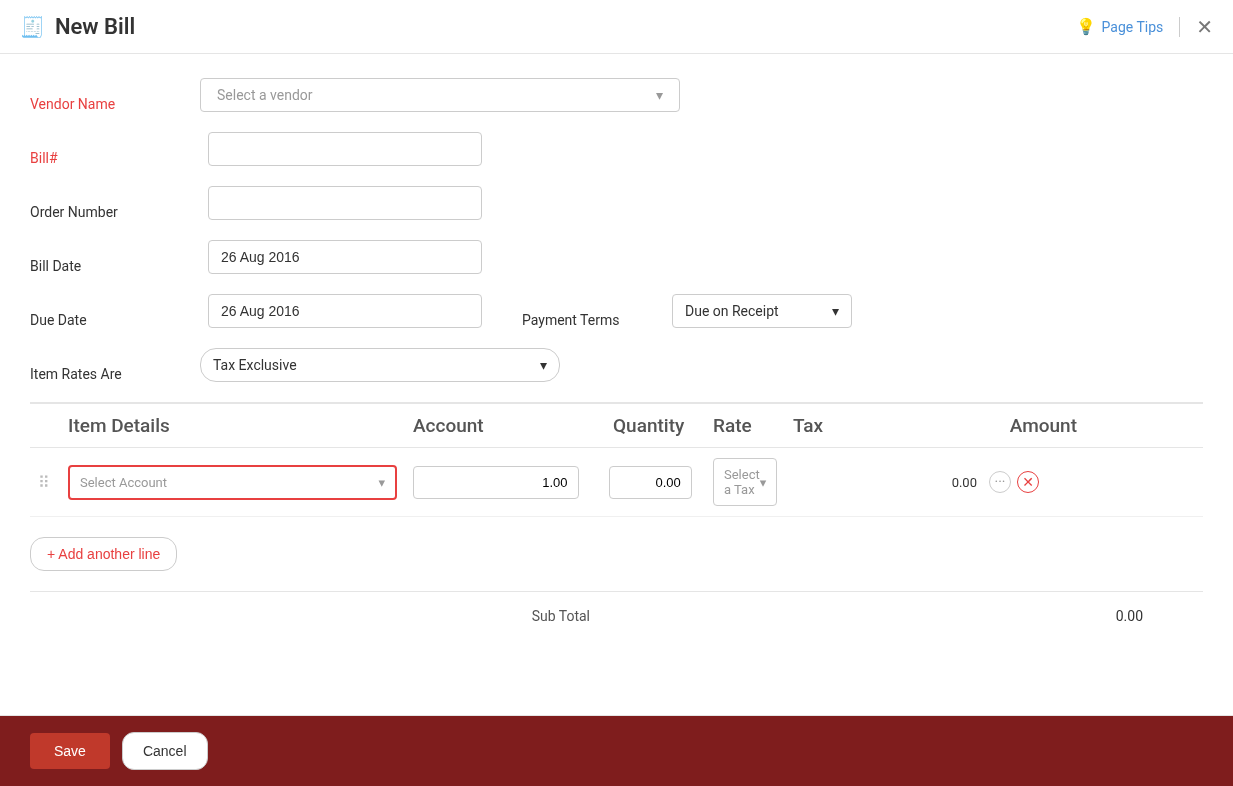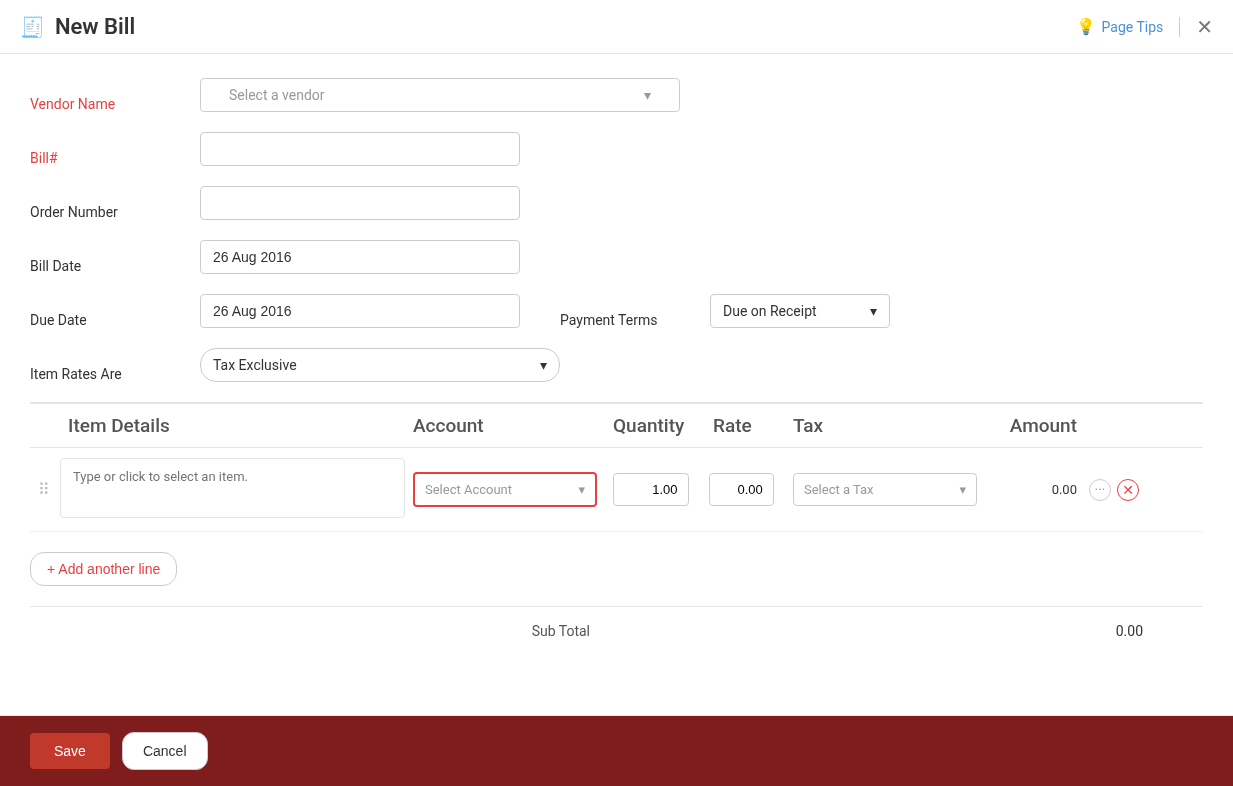--- a/index.html
+++ b/index.html
@@ -79,30 +79,31 @@
     }
     .form-control {
       border: 1px solid #ccc;
       border-radius: 4px;
       padding: 8px 12px;
       font-size: 14px;
       color: #333;
       outline: none;
     }
     input.form-control {
-      width: 320px;
+      width: 274px;
+      margin-left: 8px;
     }
     .vendor-select {
       width: 480px;
       display: flex;
       align-items: center;
       justify-content: space-between;
       border: 1px solid #ccc;
       border-radius: 4px;
-      padding: 8px 28px;
+      padding: 8px 16px;
       font-size: 14px;
       color: #999;
       cursor: pointer;
       background: #fff;
     }
     .vendor-select .chevron {
       color: #999;
     }
     .payment-terms-label {
       margin-left: 40px;
@@ -390,23 +391,20 @@
     <div>Account</div>
     <div>Quantity</div>
     <div>Rate</div>
     <div>Tax</div>
     <div style="text-align:right;">Amount</div>
     <div></div>
   </div>
 
   <div class="table-row-grid">
     <div class="drag-handle">⠿</div>
-    <div>
-      <textarea class="item-detail-input" placeholder="Type or click to select an item." style=""></textarea>
-    </div>
     <div class="account-select-cell">
       <div class="account-select-box">
         <span>Select Account</span>
         <span>▾</span>
       </div>
     </div>
     <div style="padding: 0 8px;">
       <input type="text" class="qty-input" value="1.00" style="">
     </div>
     <div style="padding: 0 4px;">

